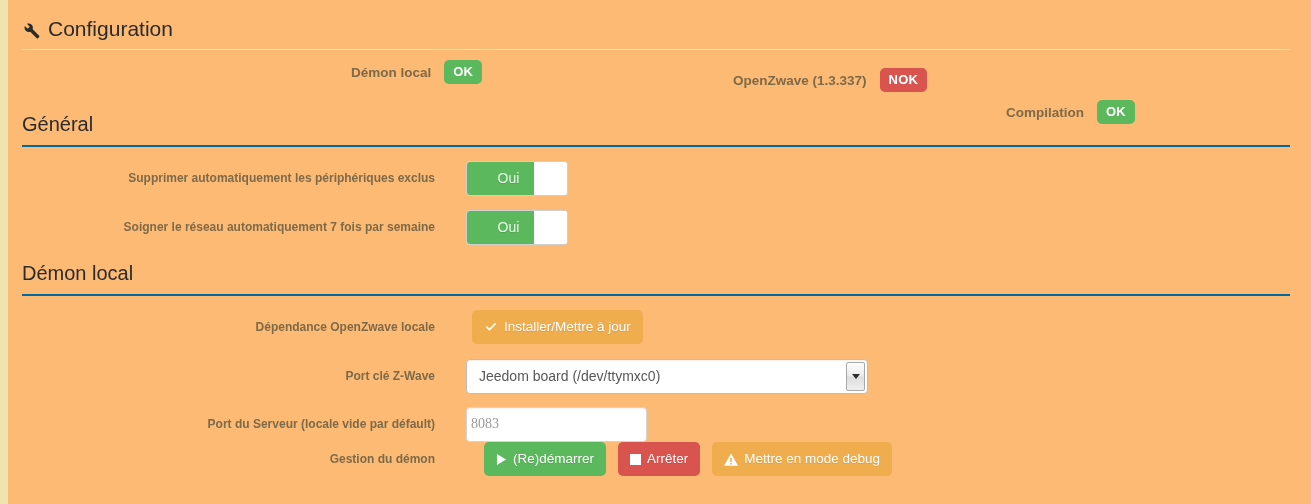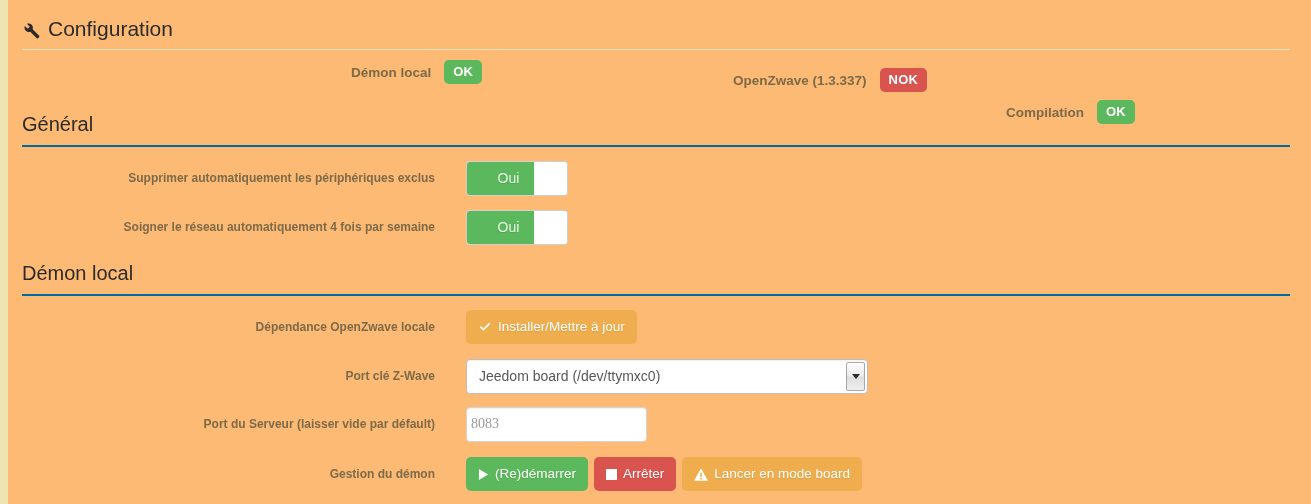--- a/index.html
+++ b/index.html
@@ -126,21 +126,21 @@
     margin-left: 31px;
     display: flex;
     align-items: center;
   }
 
   #row-supprimer { top: 161px; }
   #row-soigner   { top: 210px; }
   #row-dependance { top: 310px; }
   #row-port-cle  { top: 359px; }
   #row-port-serveur { top: 407px; }
-  #row-gestion   { top: 457px; }
+  #row-gestion   { top: 442px; gap: 12px; }
 
   
   .toggle {
     width: 102px;
     height: 35px;
     border-radius: 4px;
     overflow: hidden;
     display: flex;
     border: 1px solid #cfcfcf;
     box-sizing: border-box;
@@ -174,20 +174,21 @@
     color: #ffffff;
     border: none;
     border-radius: 5px;
     padding: 0 12px;
     height: 34px;
     line-height: 34px;
     cursor: pointer;
     white-space: nowrap;
     font-family: "Liberation Sans", sans-serif;
     text-shadow: 0 1px 1px rgba(0,0,0,0.10);
+    margin-left: 6px;
   }
   .btn-warning { background: #f0ad4e; }
   .btn-success { background: #5cb85c; }
   .btn-danger  { background: #d9534f; }
   .btn-group { display: flex; gap: 6px; }
   .btn .icon { display: inline-flex; align-items: center; }
   .btn .icon svg { display: block; }
 
   
   .select-wrap {
@@ -283,21 +284,21 @@
     <div class="form-label">Supprimer automatiquement les périphériques exclus</div>
     <div class="form-control-wrap">
       <div class="toggle">
         <div class="toggle-on">Oui</div>
         <div class="toggle-knob"></div>
       </div>
     </div>
   </div>
 
   <div class="form-row" id="row-soigner">
-    <div class="form-label">Soigner le réseau automatiquement 4 fois par semaine</div>
+    <div class="form-label">Soigner le réseau automatiquement 7 fois par semaine</div>
     <div class="form-control-wrap">
       <div class="toggle">
         <div class="toggle-on">Oui</div>
         <div class="toggle-knob"></div>
       </div>
     </div>
   </div>
 
   <div class="section-heading" id="heading-daemon">Démon local</div>
 
@@ -321,21 +322,21 @@
       <div class="select-wrap">
         <span class="select-value">Jeedom board (/dev/ttymxc0)</span>
         <span class="select-arrow-btn">
             <span class="caret"></span>
           </span>
       </div>
     </div>
   </div>
 
   <div class="form-row" id="row-port-serveur">
-    <div class="form-label">Port du Serveur (laisser vide par défault)</div>
+    <div class="form-label">Port du Serveur (locale vide par défault)</div>
     <div class="form-control-wrap">
       <input class="text-input" type="text" placeholder="8083" style="">
     </div>
   </div>
 
   <div class="form-row" id="row-gestion">
     <div class="form-label">Gestion du démon</div>
     <div class="form-control-wrap">
       <div class="btn-group">
         <button class="btn btn-success">
@@ -355,19 +356,19 @@
           <span>Arrêter</span>
         </button>
         <button class="btn btn-warning">
           <span class="icon">
             <svg viewBox="0 0 16 14" width="14" height="13" aria-hidden="true">
               <path fill="#ffffff" d="M8 0l8 14H0z"></path>
               <rect x="7.1" y="5" width="1.8" height="5" fill="#f0ad4e"></rect>
               <rect x="7.1" y="11" width="1.8" height="1.8" fill="#f0ad4e"></rect>
             </svg>
           </span>
-          <span>Lancer en mode board</span>
+          <span>Mettre en mode debug</span>
         </button>
       </div>
     </div>
   </div>
 
 </div>
 
 </body></html>

